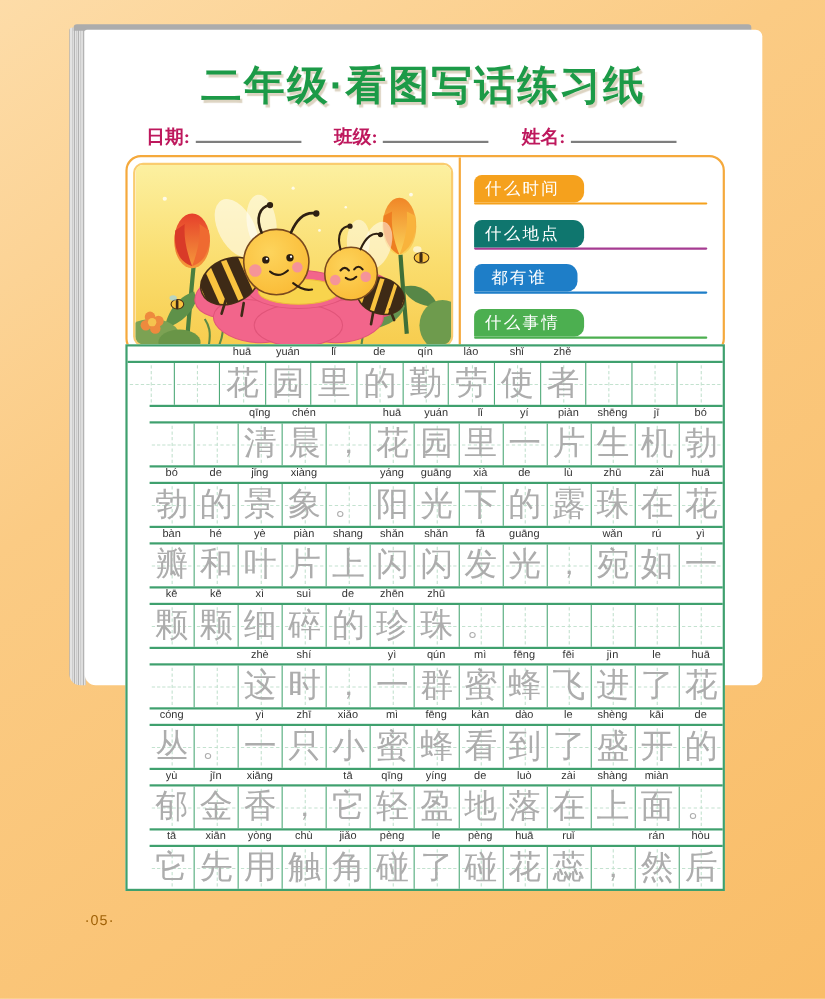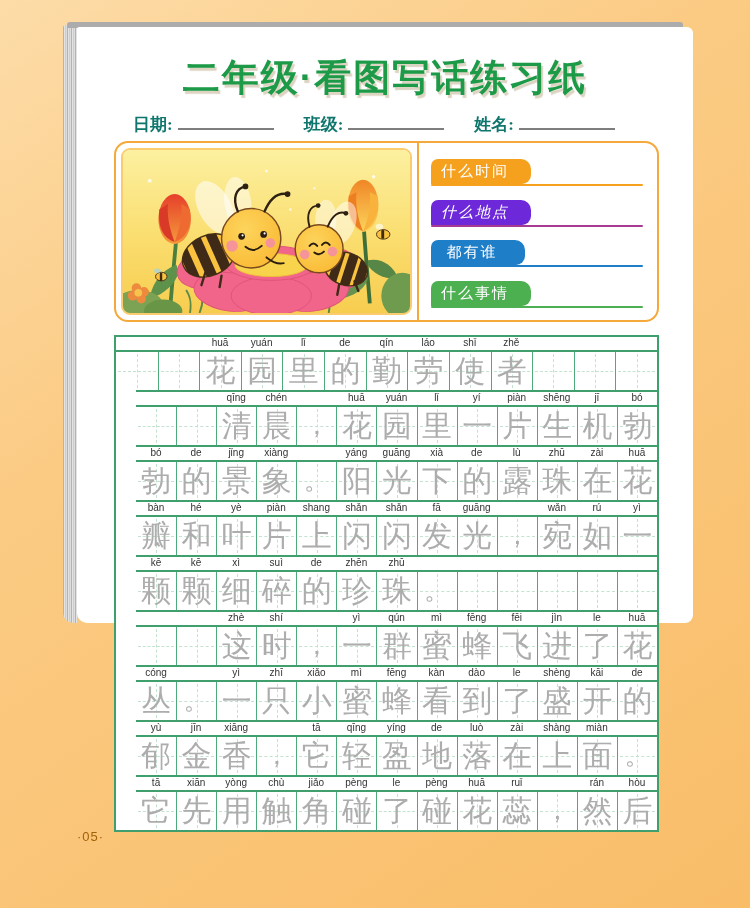--- a/index.html
+++ b/index.html
@@ -31,21 +31,21 @@
     border-radius:2px 6px 8px 10px;
   }
   .title{
     position:absolute;top:26px;left:0;right:0;text-align:center;
     font-size:37px;font-weight:bold;color:var(--title-green);letter-spacing:2px;
     text-shadow:2px 3px 1px rgba(140,110,50,0.30);
     font-family:"Liberation Sans",sans-serif;
   }
   .fields{
     position:absolute;top:86px;left:56px;right:78px;display:flex;justify-content:space-between;
-    font-family:"Liberation Serif",serif;font-size:17px;color:#0f766e;font-weight:bold;align-items:flex-end;
+    font-family:"Liberation Serif",serif;font-size:17px;color:#be185d;font-weight:bold;align-items:flex-end;
   }
   .field{white-space:nowrap;}
   .underline{display:inline-block;width:96px;height:13px;border-bottom:2px solid #7e7e7e;margin-left:5px;}
   
   .top-box{
     position:absolute;top:114px;left:37px;width:545px;height:181px;box-sizing:border-box;
     border:2px solid var(--box-orange);border-radius:14px;display:flex;overflow:hidden;background:#fff;
   }
   .pic-wrap{width:303px;box-sizing:border-box;padding:5px;border-right:2px solid var(--box-orange);}
   .pic{width:100%;height:100%;box-sizing:border-box;border:2px solid #FACC6F;border-radius:9px;overflow:hidden;}
@@ -53,21 +53,21 @@
   .prompts{flex:1;display:flex;flex-direction:column;justify-content:space-between;padding:10px 14px 12px 12px;box-sizing:border-box;}
   .prompt{position:relative;height:33px;}
   .prompt .rule{position:absolute;left:0;right:0;bottom:0;height:2px;border-radius:1px;}
   .prompt .tab{
     position:absolute;left:0;bottom:2px;color:#fff;font-size:15px;letter-spacing:2px;
     padding:3px 22px 3px 10px;min-width:62px;text-align:center;border-radius:7px 10px 9px 0;
     font-family:"Liberation Serif",serif;
   }
   
   .grid{
-    position:absolute;top:308px;left:37px;width:545px;box-sizing:border-box;
+    position:absolute;top:286px;left:37px;width:545px;box-sizing:border-box;
     border:2px solid var(--grid-green);background:#fff;
   }
   .row-unit + .row-unit{border-top:2px solid var(--grid-green);margin-left:20px;}
   .pinyin-row{display:grid;grid-template-columns:repeat(13,1fr);height:13px;border-bottom:2px solid var(--grid-green);}
   .pinyin-cell{font-size:10px;line-height:12px;text-align:center;color:#333;white-space:nowrap;overflow:visible;}
   .char-row{display:grid;grid-template-columns:repeat(13,1fr);height:38px;}
   .char-cell{position:relative;display:flex;align-items:center;justify-content:center;}
   .char-cell + .char-cell{border-left:1.5px solid var(--grid-green-light);}
   .char-cell::before{content:"";position:absolute;left:50%;top:2px;bottom:2px;border-left:1px dashed var(--guide-green);}
   .char-cell::after{content:"";position:absolute;top:50%;left:2px;right:2px;border-top:1px dashed var(--guide-green);}
@@ -234,21 +234,21 @@
           </svg>
         </div>
       </div>
       <div class="prompts">
           <div class="prompt">
             <div class="rule" style="background: rgb(245, 161, 29);"></div>
             <div class="tab" style="background: rgb(245, 161, 29);">什么时间</div>
           </div>
           <div class="prompt">
             <div class="rule" style="background: rgb(166, 60, 146);"></div>
-            <div class="tab" style="background: #6d28d9; font-style: italic;">什么地点</div>
+            <div class="tab" style="background: #0f766e;">什么地点</div>
           </div>
           <div class="prompt">
             <div class="rule" style="background: rgb(30, 126, 200);"></div>
             <div class="tab" style="background: rgb(30, 126, 200);">都有谁</div>
           </div>
           <div class="prompt">
             <div class="rule" style="background: rgb(76, 175, 80);"></div>
             <div class="tab" style="background: rgb(76, 175, 80); font-family: Liberation Mono, monospace;">什么事情</div>
           </div>
         </div>

